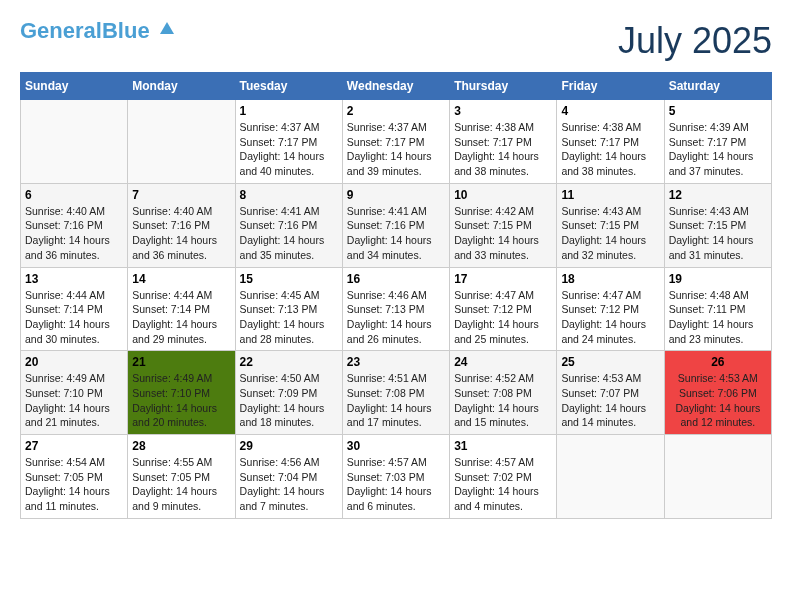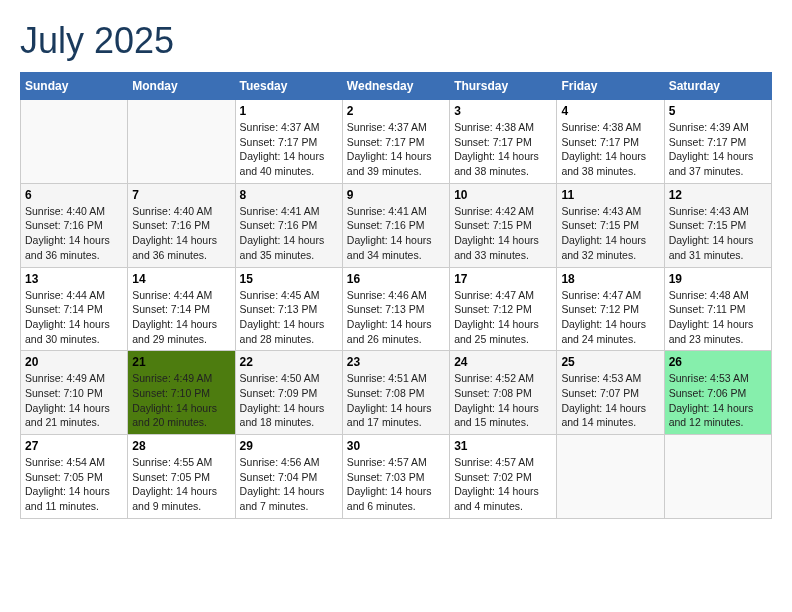--- a/index.html
+++ b/index.html
@@ -78,20 +78,30 @@
       background: #f9f9f9;
     }
     tr:nth-child(odd) td:not(.empty-cell) {
       background: #fff;
     }
   </style>
 </head>
 <body>
 
 <div class="header">
+  <div class="logo">
+    <div class="logo-text">
+      <span>General</span><span style="color:#4a9fd4;">Blue</span>
+      <span style="display:inline-block;margin-left:2px;">
+        <svg width="18" height="18" viewBox="0 0 18 18">
+            <polygon points="9,2 16,14 2,14" fill="#4a9fd4"></polygon>
+          </svg>
+      </span>
+    </div>
+  </div>
   <div class="title-block">
     <div class="month-title">July 2025</div>
   </div>
 </div>
 
 <table class="calendar">
   <thead>
     <tr>
       <th>Sunday</th>
       <th>Monday</th>
@@ -205,21 +215,21 @@
           <div class="day-info">Sunrise: 4:51 AM<br>Sunset: 7:08 PM<br>Daylight: 14 hours and 17 minutes.</div>
         </td>
         <td style="background: rgb(245, 245, 245);">
           <span class="day-number">24</span>
           <div class="day-info">Sunrise: 4:52 AM<br>Sunset: 7:08 PM<br>Daylight: 14 hours and 15 minutes.</div>
         </td>
         <td style="background: rgb(245, 245, 245);">
           <span class="day-number">25</span>
           <div class="day-info">Sunrise: 4:53 AM<br>Sunset: 7:07 PM<br>Daylight: 14 hours and 14 minutes.</div>
         </td>
-        <td style="background: #86efac;">
+        <td style="background: #ef4444; text-align: center;">
           <span class="day-number">26</span>
           <div class="day-info">Sunrise: 4:53 AM<br>Sunset: 7:06 PM<br>Daylight: 14 hours and 12 minutes.</div>
         </td>
       </tr>
       <tr style="background: rgb(255, 255, 255);">
         <td>
           <span class="day-number">27</span>
           <div class="day-info">Sunrise: 4:54 AM<br>Sunset: 7:05 PM<br>Daylight: 14 hours and 11 minutes.</div>
         </td>
         <td>

